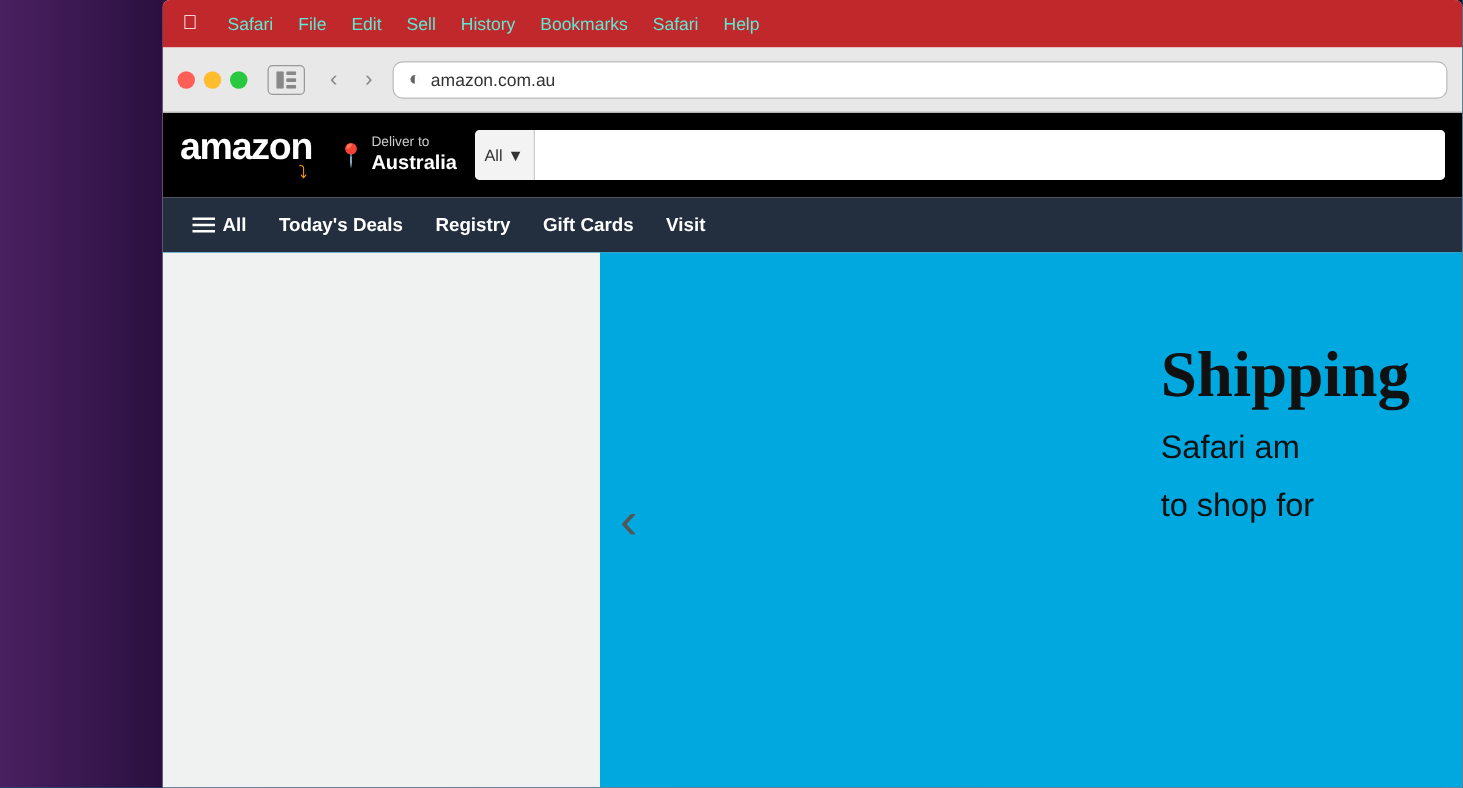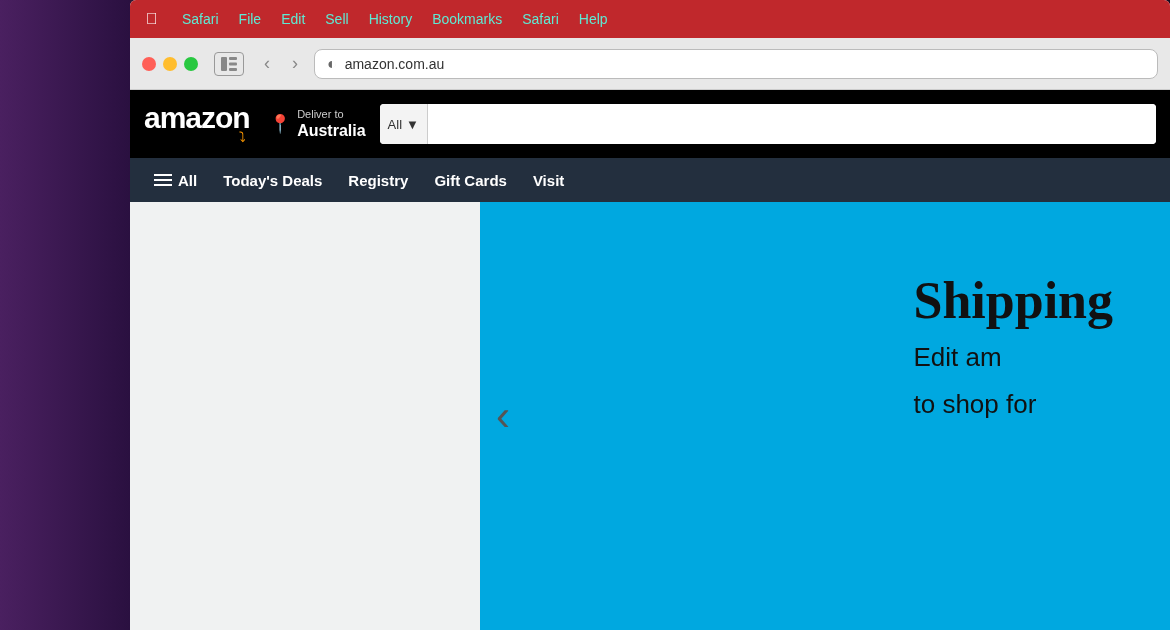--- a/index.html
+++ b/index.html
@@ -305,21 +305,21 @@
       border: none;
       font-size: 42px;
       color: #555;
       cursor: pointer;
       font-weight: 300;
       z-index: 2;
     }
 
     .hero-text-content {
       position: absolute;
-      right: 17px;
+      right: 2px;
       top: 40px;
       padding: 30px 40px;
     }
 
     .hero-title {
       font-size: 52px;
       font-weight: 800;
       color: #111;
       line-height: 1.1;
       font-family: 'Georgia', serif;
@@ -431,21 +431,21 @@
         <div class="navbar-item">Gift Cards</div>
         <div class="navbar-item">Visit</div>
       </div>
 
       <div class="hero-section">
         <div class="hero-left"></div>
         <div class="hero-main">
           <button class="prev-btn">‹</button>
           <div class="hero-text-content">
             <div class="hero-title">Shipping</div>
-            <div class="hero-subtitle">Edit am</div>
+            <div class="hero-subtitle">Safari am</div>
             <div class="hero-subtitle">to shop for</div>
           </div>
         </div>
       </div>
 
     </div>
 
   </div>
 
 </div>

